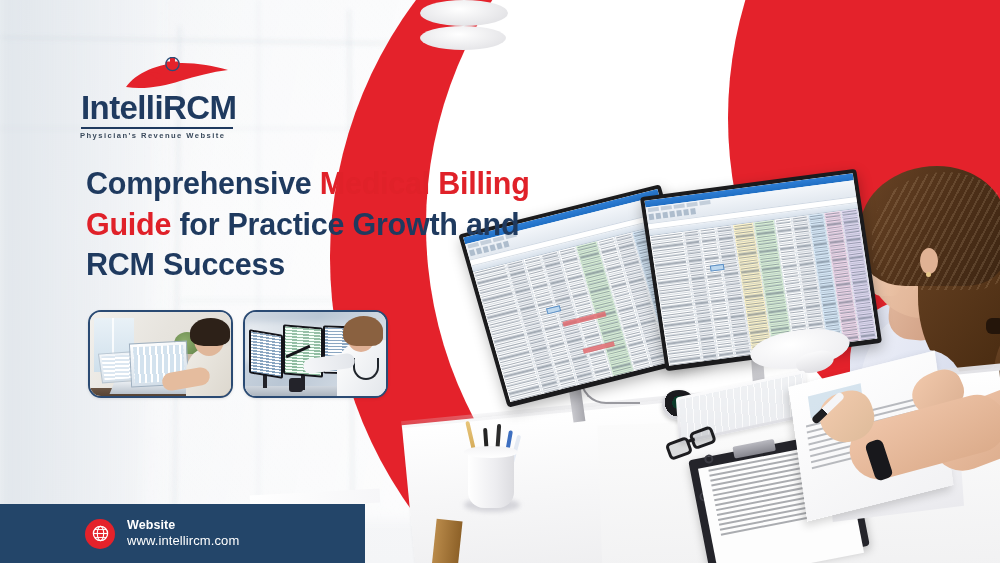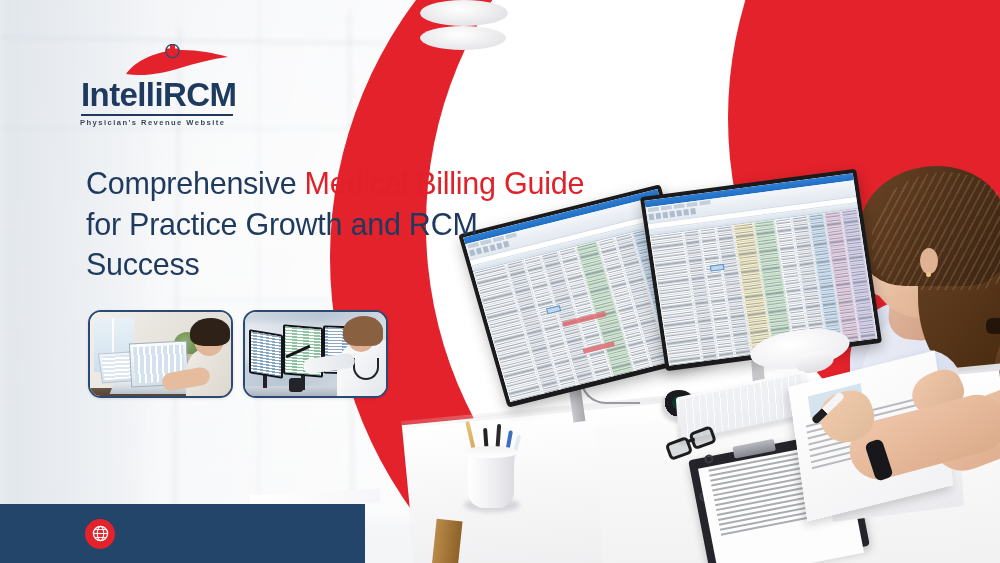--- a/index.html
+++ b/index.html
@@ -399,38 +399,38 @@
     position:absolute; left:518px; top:470px; width:130px; height:100px;
     border-radius:14px 10px 0 0;
     background:linear-gradient(120deg,#2b2b31,#17171b);
     transform:rotate(-6deg);
   }
 
   
   .content { position:absolute; left:0; top:0; width:620px; height:563px; }
 
   
-  .logo { position:absolute; left:80px; top:44px; width:166px; }
+  .logo { position:absolute; left:80px; top:57px; width:166px; }
   .logo-swoosh { position:relative; height:34px; }
   .logo-swoosh svg { position:absolute; left:44px; top:0; }
   .logo-word {
     font-size:33px; font-weight:700; letter-spacing:-.6px;
     color:#1f3a5f; line-height:1; padding-left:1px;
   }
   .logo-word .rcm { color:#1f3a5f; }
   .logo-rule { width:152px; height:1.5px; background:#1f3a5f; margin:3px 0 2px 1px; }
   .logo-tag {
     font-size:7.6px; font-weight:700; letter-spacing:1.45px;
     color:#3a4a5c; white-space:nowrap;
   }
 
   
   .headline {
     position:absolute; left:86px; top:163px; width:505px;
-    font-size:30.5px; font-weight:400; line-height:1.33;
+    font-size:30.5px; font-weight:700; line-height:1.33;
     color:#1f3a5f; letter-spacing:-.25px;
   }
   .headline .hl { color:#e02129; }
 
   
   .thumbs { position:absolute; left:88px; top:310px; display:flex; gap:10px; }
   .thumb {
     width:145px; height:88px; border:2.5px solid #2a4a73;
     border-radius:13px; overflow:hidden; position:relative;
     background:#eef1f5;
@@ -1731,15 +1731,19 @@
   <div class="footer">
     <div class="footer-globe">
       <svg width="19" height="19" viewBox="0 0 24 24">
         <circle cx="12" cy="12" r="9" fill="none" stroke="#ffffff" stroke-width="1.6"></circle>
         <ellipse cx="12" cy="12" rx="4" ry="9" fill="none" stroke="#ffffff" stroke-width="1.4"></ellipse>
         <line x1="3" y1="12" x2="21" y2="12" stroke="#ffffff" stroke-width="1.4"></line>
         <path d="M4.7 7 H19.3" stroke="#ffffff" stroke-width="1.2" fill="none"></path>
         <path d="M4.7 17 H19.3" stroke="#ffffff" stroke-width="1.2" fill="none"></path>
       </svg>
     </div>
+    <div class="footer-text">
+      <div class="footer-label">Website</div>
+      <div class="footer-url">www.intellircm.com</div>
+    </div>
   </div>
 
 </div>
 
 </body></html>

